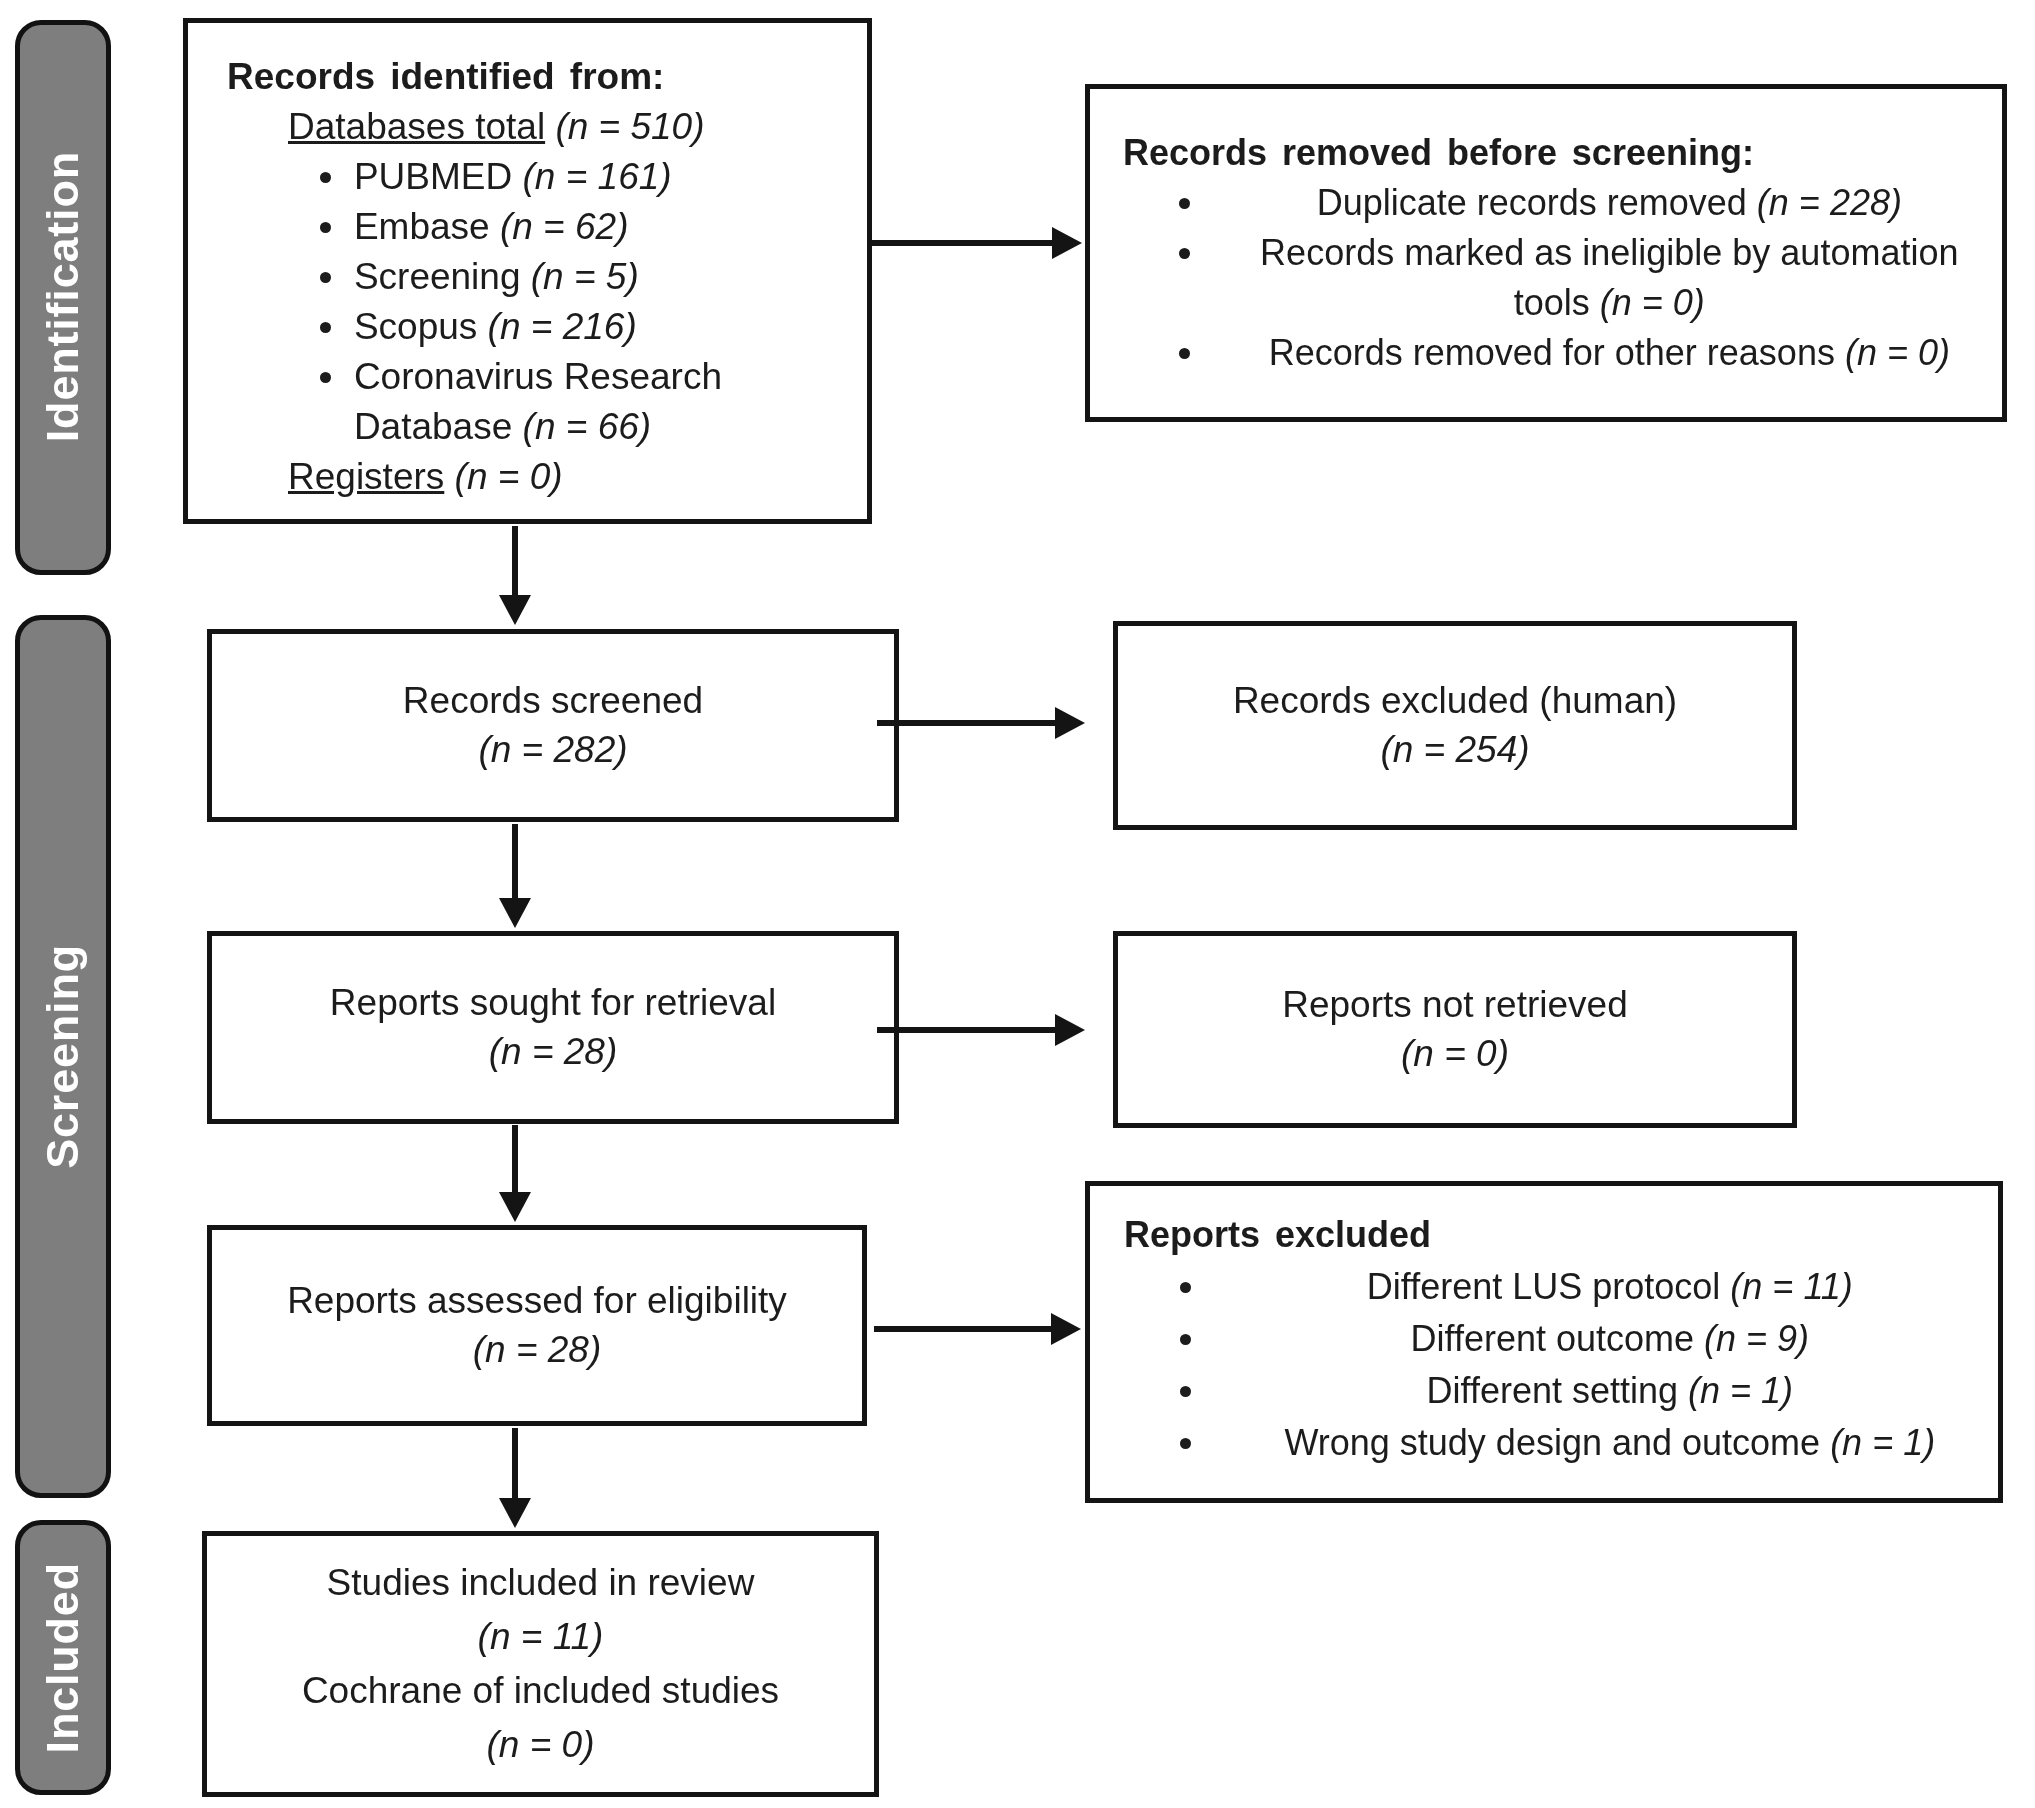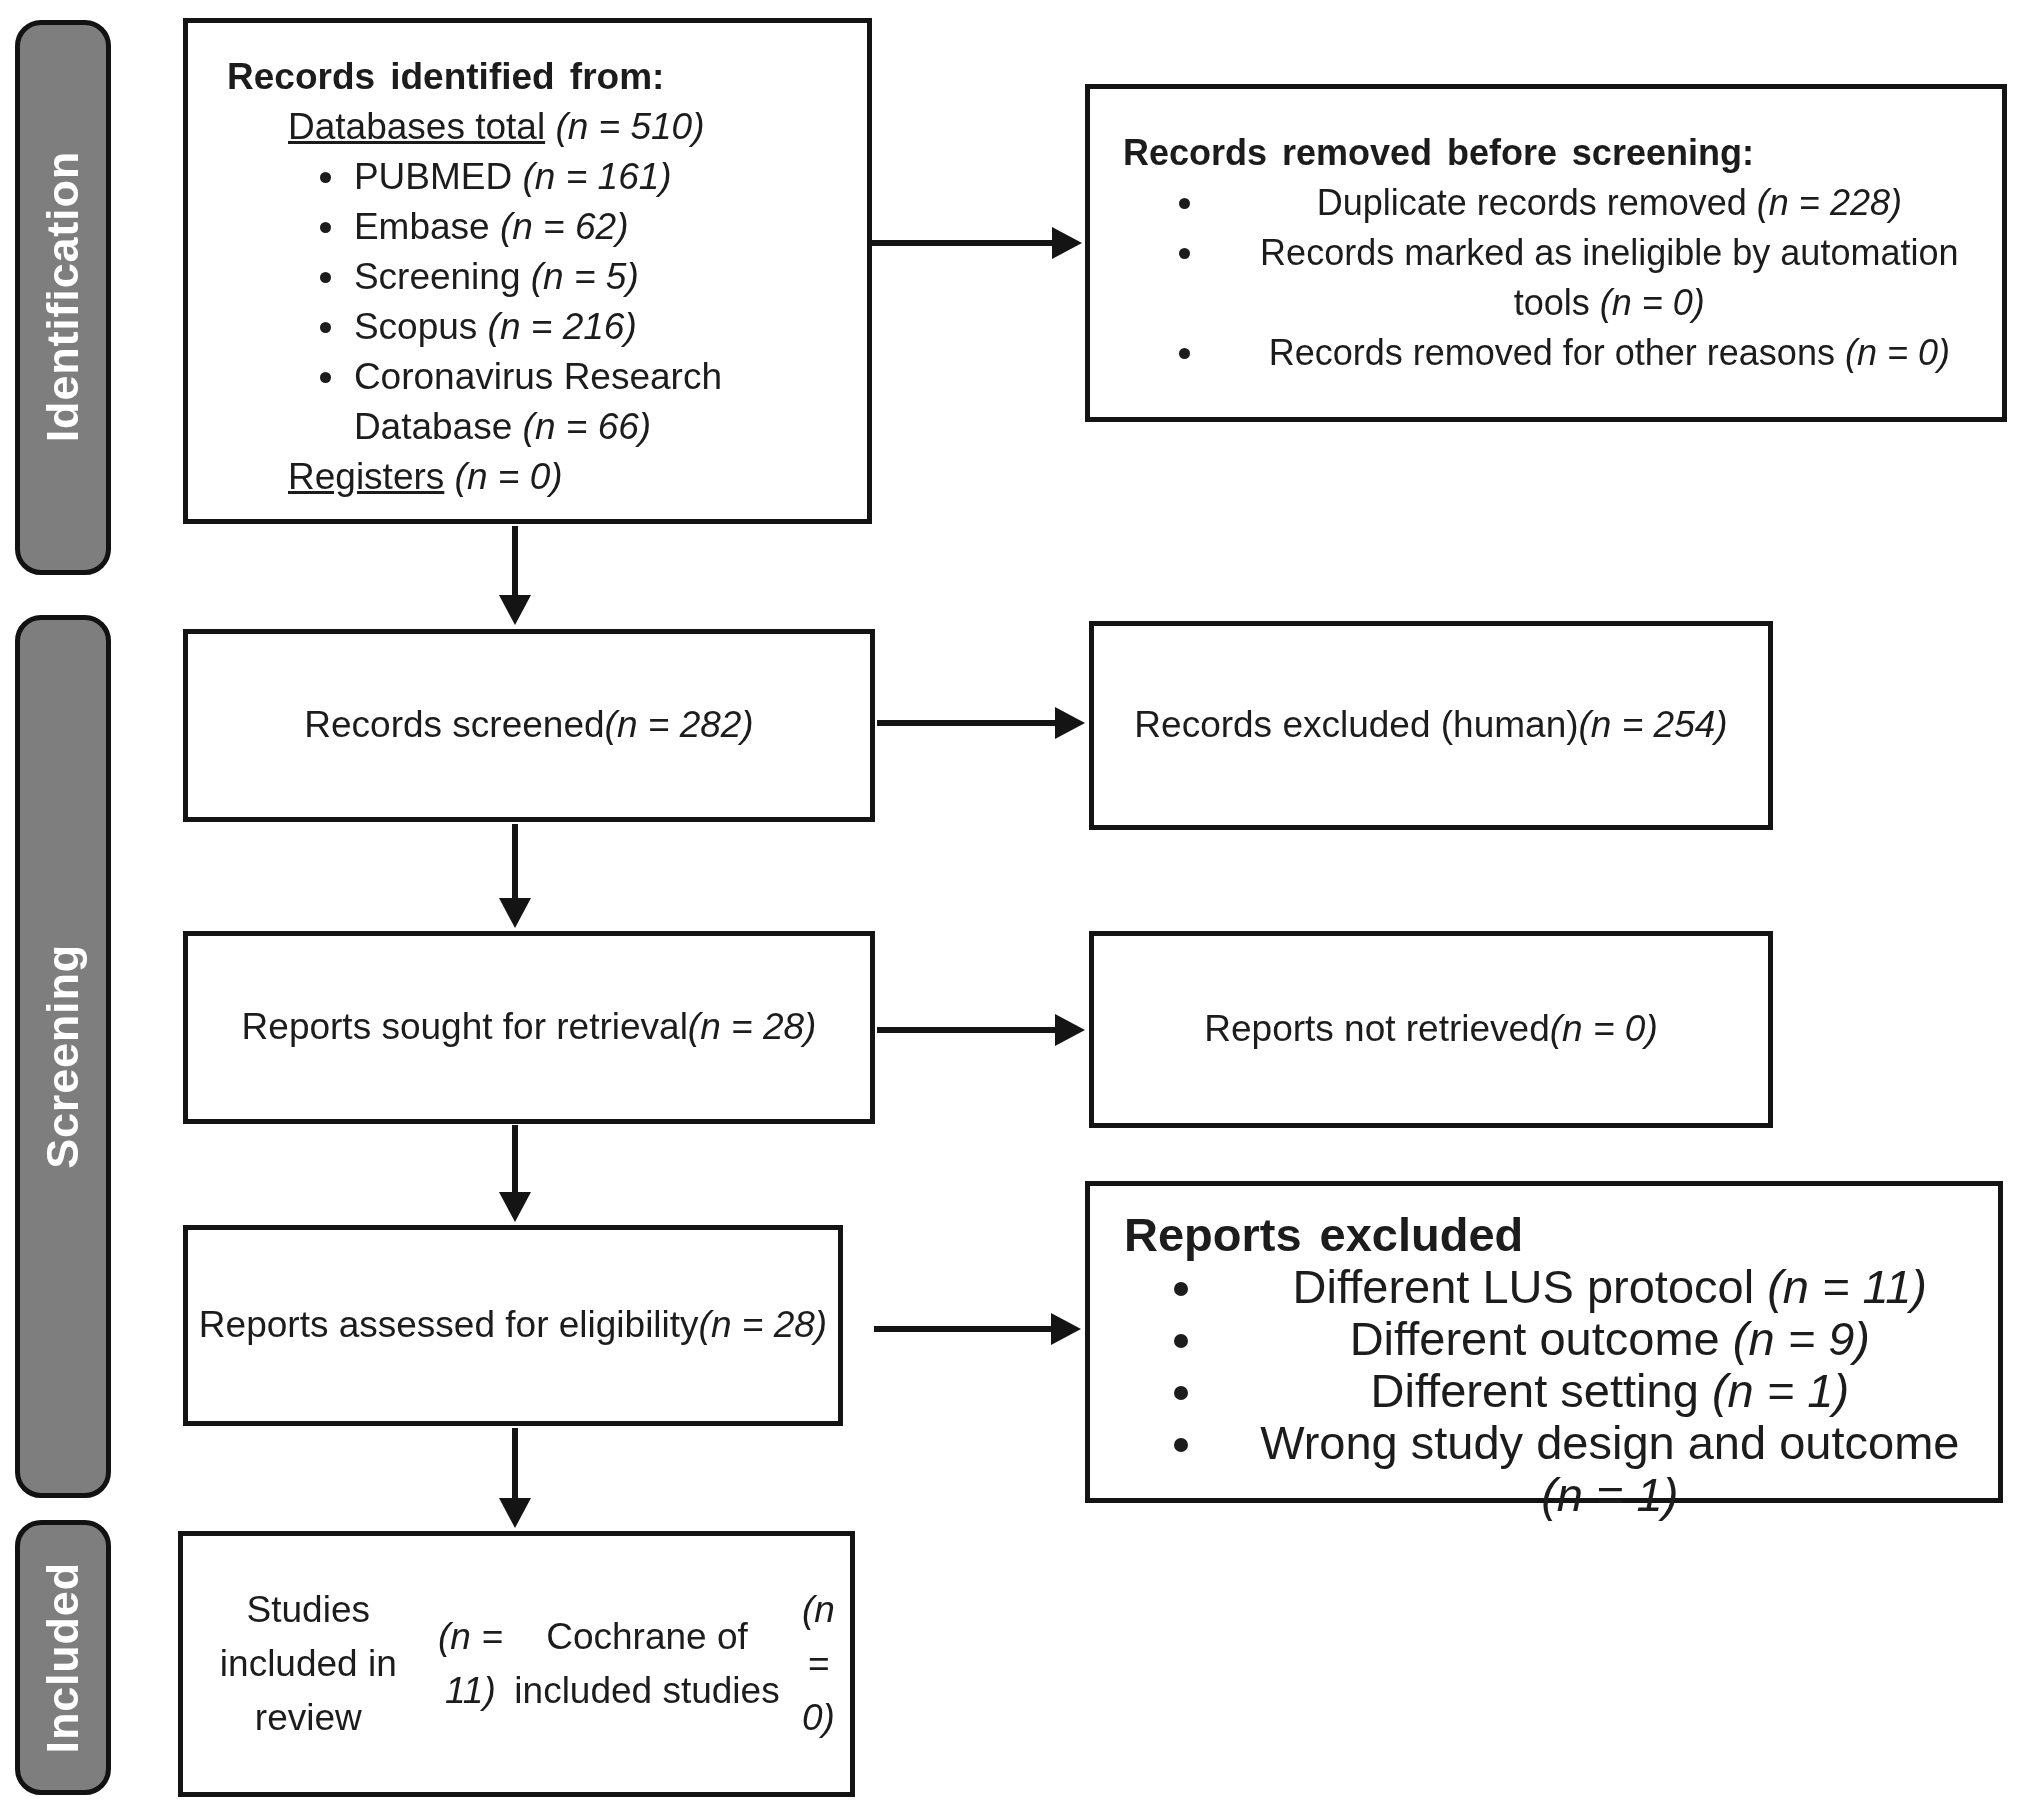--- a/index.html
+++ b/index.html
@@ -37,24 +37,25 @@
   }
   
   .box{
     position:absolute;
     border:5.7px solid #141414;
     background:#ffffff;
     box-sizing:border-box;
   }
   .box.centered{
     display:flex;
-    flex-direction:row;
+    flex-direction:column;
     align-items:center;
     justify-content:center;
     text-align:center;
+    margin-left:24px;
   }
   .box-title{font-weight:bold;word-spacing:4.9px;}
   .n{font-style:italic;}
   .indent-1{margin-left:61px;}
   .u{text-decoration:underline;}
   ul.src-list{
     margin:0;
     padding-left:122px;
     list-style:disc outside;
   }
@@ -185,21 +186,21 @@
   <div class="box centered" style="left:1089px;top:931px;width:684px;height:197px;">
     <div>Reports not retrieved</div>
     <div class="n">(n = 0)</div>
   </div>
 
   <div class="box centered" style="left:183px;top:1225px;width:660px;height:201px;">
     <div>Reports assessed for eligibility</div>
     <div class="n">(n = 28)</div>
   </div>
 
-  <div class="box" style="left:1085px;top:1181px;width:918px;height:322px;padding:23px 20.4px 0 34px;line-height:52px;font-size:47px;">
+  <div class="box" style="left:1085px;top:1181px;width:918px;height:322px;padding:23px 20.4px 0 34px;line-height:52px;font-size:36px;">
     <div class="box-title">Reports excluded</div>
     <ul class="excl-list">
       <li>
         <span>Different LUS protocol</span>
         <span class="n">(n = 11)</span>
       </li>
       <li>
         <span>Different outcome</span>
         <span class="n">(n = 9)</span>
       </li>

